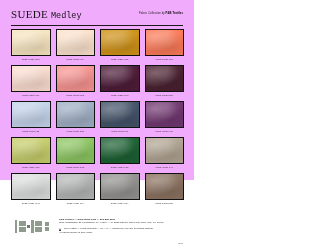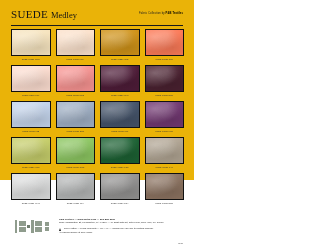--- a/index.html
+++ b/index.html
@@ -10,21 +10,21 @@
     width: 194px;
     height: 250px;
     background: #ffffff;
     font-family: "Liberation Serif", serif;
     overflow: hidden;
   }
   .page {
     position: relative;
     width: 194px;
     height: 180px;
-    background: #eab308;
+    background: #f0abfc;
     box-sizing: border-box;
   }
 
   
   .header {
     position: absolute;
     left: 11px;
     top: 8px;
     width: 172px;
     height: 18px;
@@ -34,21 +34,21 @@
     align-items: baseline;
     gap: 3px;
   }
   .title-main {
     font-family: "Liberation Serif", serif;
     font-size: 11px;
     letter-spacing: 0.3px;
     color: #141414;
   }
   .title-sub {
-    font-family: Liberation Serif, serif;
+    font-family: Liberation Mono, monospace;
     font-size: 8.5px;
     color: #141414;
   }
   .collection-by {
     position: absolute;
     right: 0;
     top: 4px;
     font-family: "Liberation Sans", sans-serif;
     font-size: 2.7px;
     color: #202020;

